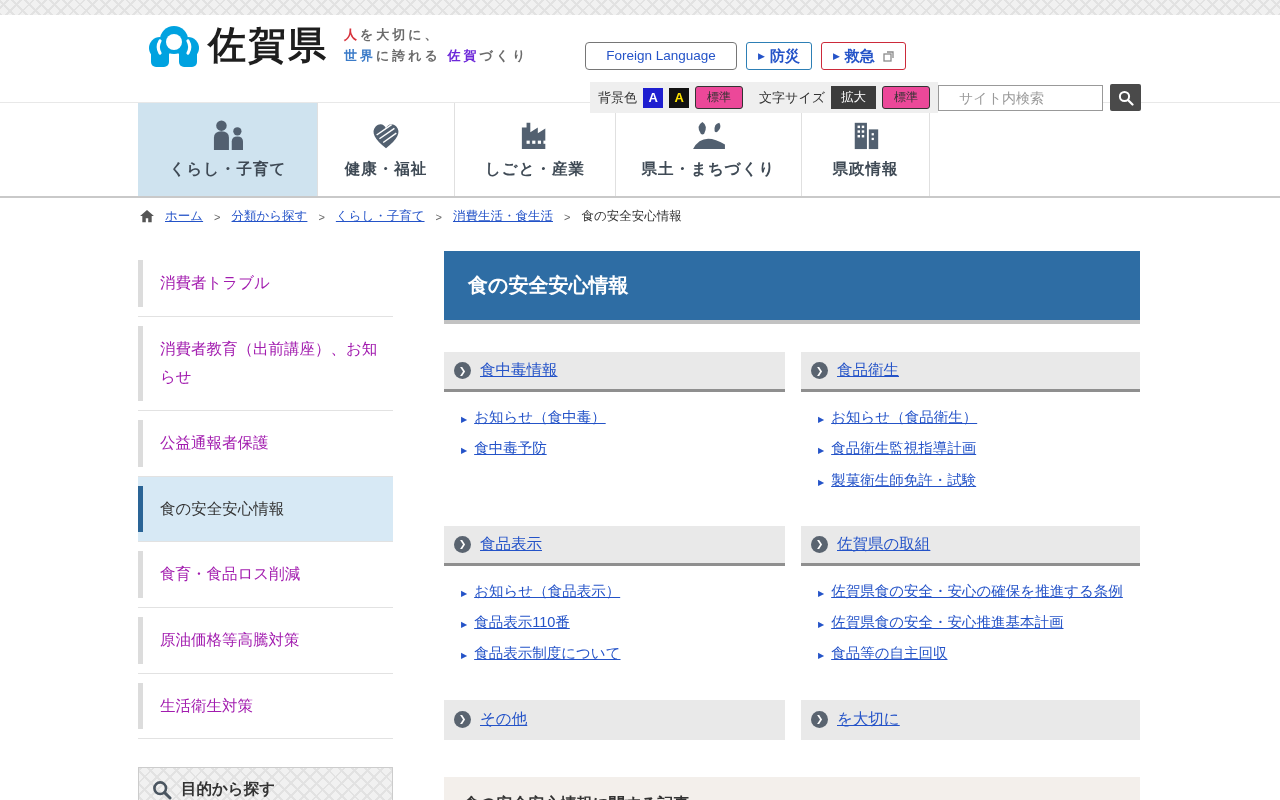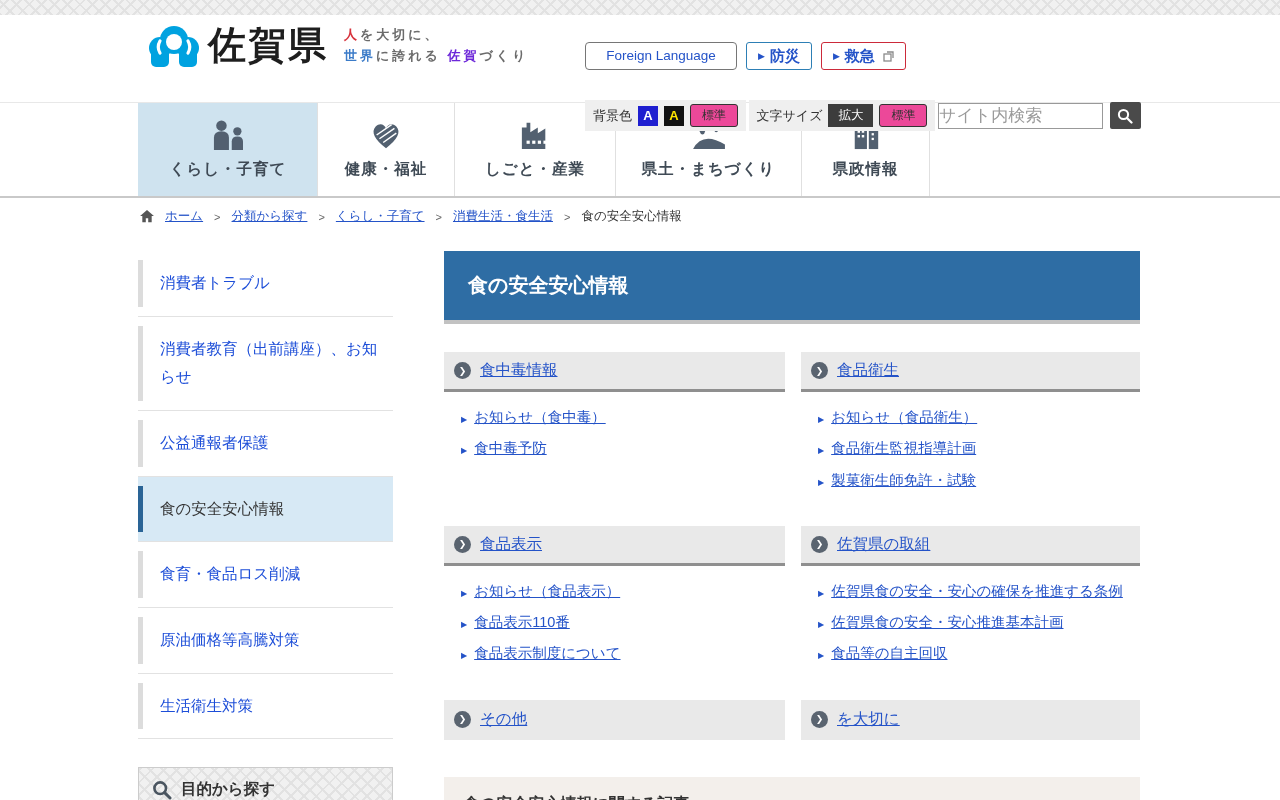--- a/index.html
+++ b/index.html
@@ -27,29 +27,29 @@
   .hr-row1 { display:flex; gap:9px; }
   .btn-fl { width:152px; height:28px; background:#fff; border:1px solid #767676; border-radius:4px;
     color:#2453c8; font-size:13.5px; text-align:center; line-height:26px; cursor:pointer; }
   .btn-outline { height:28px; padding:0 11px; background:#fff; border-radius:3px; font-size:15px;
     font-weight:bold; color:#2453c8; line-height:26px; cursor:pointer; display:flex; align-items:center; gap:5px; }
   .btn-bousai { border:1px solid #2d7fb5; }
   .btn-kyukyu { border:1px solid #cc2a3a; }
   .tri-blue { color:#2453c8; font-size:9px; }
   .ext-icon { display:inline-block; margin-left:3px; }
 
-  .hr-row2 { display:flex; margin-top:30px; justify-content:space-between; align-items:center; }
+  .hr-row2 { display:flex; margin-top:12px; justify-content:flex-end; align-items:center; }
   .acc-group { background:#efefef; padding:4px 8px; display:flex; align-items:center; gap:6px; font-size:13px; color:#333; }
   .a-chip { width:20px; height:20px; font-size:13px; font-weight:bold; text-align:center; line-height:20px; cursor:pointer; }
   .a-blue { background:#1f1fd0; color:#fff; }
   .a-black { background:#111; color:#ffe400; }
   .btn-std { background:#ec4899; border:1px solid #333; border-radius:3px; font-size:12px; padding:2px 11px; cursor:pointer; }
   .btn-dark { background:#3c3c3c; color:#fff; font-size:12.5px; padding:3px 10px; cursor:pointer; }
   .search-wrap { display:flex; align-items:center; gap:7px; }
-  .search-input { width:165px; height:26px; border:1px solid #999; padding:0 0; font-size:17px; }
+  .search-input { width:165px; height:26px; border:1px solid #999; padding:0 20px; font-size:14px; }
   .search-input::placeholder { color:#9a9a9a; }
   .search-btn { width:31px; height:27px; background:#4a4a4a; border:none; border-radius:2px; cursor:pointer;
     display:flex; align-items:center; justify-content:center; }
 
   
   .gnav { border-bottom:2px solid #c9c9c9; }
   .gnav-inner { margin-left:138px; width:1003px; display:flex; height:93px; }
   .gnav-item { display:flex; flex-direction:column; align-items:center; justify-content:center; gap:9px;
     border-right:1px solid #e0e0e0; cursor:pointer; background:#fff; }
   .gnav-item:first-child { border-left:1px solid transparent; }
@@ -64,21 +64,21 @@
   .bc-current { color:#333; }
 
   
   .main-wrap { display:flex; margin:26px 0 0 138px; width:1003px; gap:51px; align-items:flex-start; }
 
   
   .sidebar { width:255px; flex:none; }
   .side-menu { list-style:none; }
   .side-item { position:relative; border-bottom:1px solid #e2e2e2; padding:18px 8px 18px 22px; cursor:pointer; }
   .side-item::before { content:""; position:absolute; left:0; top:9px; bottom:9px; width:5px; background:#dcdcdc; }
-  .side-item a { color:#1d4ed8; font-size:15.5px; text-decoration:none; line-height:1.85; }
+  .side-item a { color:#a21caf; font-size:15.5px; text-decoration:none; line-height:1.85; }
   .side-item.active { background:#d7e9f5; }
   .side-item.active::before { background:#2a6496; }
   .side-item.active a { color:#333; }
 
   .purpose-box { margin-top:28px; border:1px solid #ccc; }
   .purpose-header { padding:11px 13px; display:flex; align-items:center; gap:9px; border-bottom:1px solid #ccc; }
   .purpose-title { font-size:15.5px; font-weight:bold; color:#333; }
 
   
   .content { width:696px; flex:none; }

